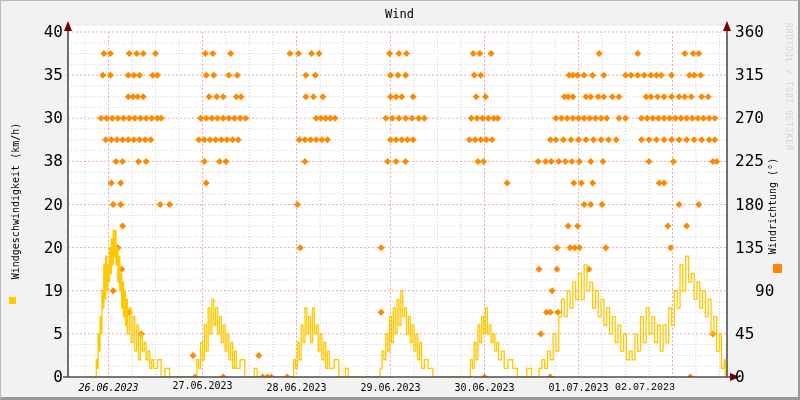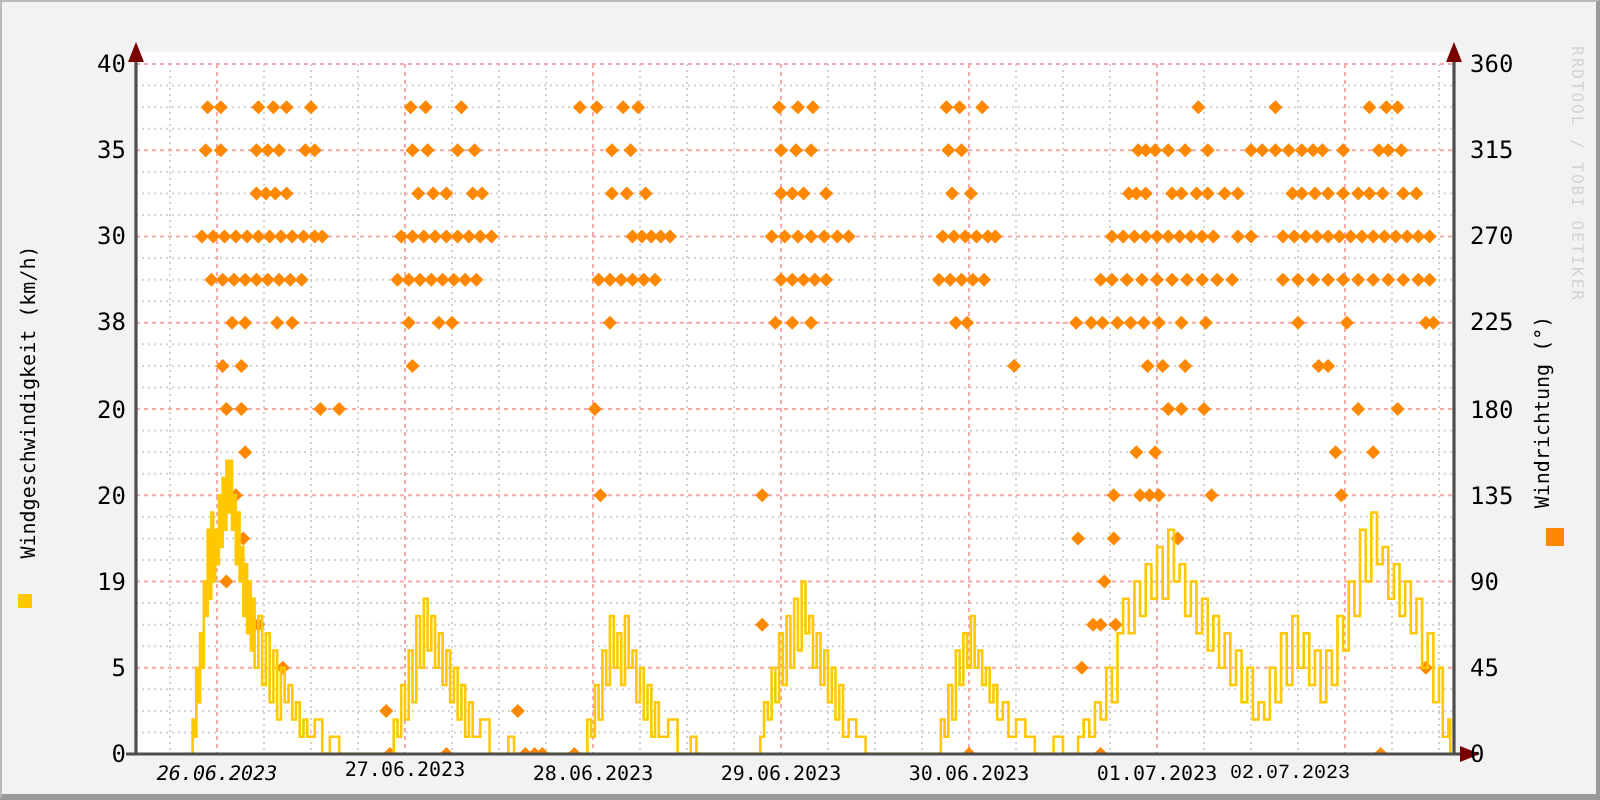--- a/index.html
+++ b/index.html
@@ -22,21 +22,21 @@
     position:absolute;font-size:10px;color:#000;white-space:nowrap;
   }
   .ylabel-left{left:14px;top:200px;transform:translate(-50%,-50%) rotate(-90deg);}
   .ylabel-right{left:771px;top:205px;transform:translate(-50%,-50%) rotate(-90deg);}
   .watermark{
     position:absolute;left:783px;top:22px;
     writing-mode:vertical-rl;
     font-size:8px;letter-spacing:1px;color:#d4d4d4;white-space:nowrap;
   }
   .tick-label{
-    position:absolute;font-size:12px;color:#000;line-height:12px;white-space:nowrap;
+    position:absolute;font-size:16px;color:#000;line-height:12px;white-space:nowrap;
   }
   .tick-left{width:34px;text-align:right;}
   .tick-right{text-align:left;}
   .date-label{
     position:absolute;font-size:10px;color:#000;width:90px;text-align:center;white-space:nowrap;
   }
   .legend-swatch{position:absolute;}
   .legend-speed{left:8px;top:296px;width:7px;height:7px;background:#ffc800;}
   .legend-direction{left:772px;top:263px;width:9px;height:9px;background:#ff8800;}
 </style>
@@ -421,38 +421,39 @@
         <line x1="67" y1="376" x2="67" y2="26"></line>
         <line x1="726" y1="376" x2="726" y2="26"></line>
         <line x1="62" y1="376" x2="732" y2="376"></line>
       </g>
       <g fill="#7a0000">
         <path d="M67,20 L63,30 L71,30 Z"></path>
         <path d="M726,20 L722,30 L730,30 Z"></path>
         <path d="M739,376 L729,372 L729,380 Z"></path>
       </g>
     </svg>
+  <div class="chart-title">Wind</div>
   <div class="ylabel ylabel-left">Windgeschwindigkeit (km/h)</div>
   <div class="ylabel ylabel-right">Windrichtung (°)</div>
   <div class="watermark">RRDTOOL / TOBI OETIKER</div>
   <div class="legend-swatch legend-speed"></div>
   <div class="legend-swatch legend-direction"></div>
   <div id="tick-layer">
       <div class="tick-label tick-left" style="left: 28px; top: 370px;">0</div>
       <div class="tick-label tick-left" style="left: 28px; top: 326.875px;">5</div>
       <div class="tick-label tick-left" style="left: 28px; top: 283.75px;">19</div>
       <div class="tick-label tick-left" style="left: 28px; top: 240.625px;">20</div>
       <div class="tick-label tick-left" style="left: 28px; top: 197.5px;">20</div>
       <div class="tick-label tick-left" style="left: 28px; top: 154.375px;">38</div>
       <div class="tick-label tick-left" style="left: 28px; top: 111.25px;">30</div>
       <div class="tick-label tick-left" style="left: 28px; top: 68.125px;">35</div>
       <div class="tick-label tick-left" style="left: 28px; top: 25px;">40</div>
       <div class="tick-label tick-right" style="left: 734px; top: 370px;">0</div>
       <div class="tick-label tick-right" style="left: 734px; top: 326.875px;">45</div>
-      <div class="tick-label tick-right" style="left: 734px; top: 283.75px;">90</div>
+      <div class="tick-label tick-right" style="left: 754px; top: 283.75px;">90</div>
       <div class="tick-label tick-right" style="left: 734px; top: 240.625px;">135</div>
       <div class="tick-label tick-right" style="left: 734px; top: 197.5px;">180</div>
       <div class="tick-label tick-right" style="left: 734px; top: 154.375px;">225</div>
       <div class="tick-label tick-right" style="left: 734px; top: 111.25px;">270</div>
       <div class="tick-label tick-right" style="left: 734px; top: 68.125px;">315</div>
       <div class="tick-label tick-right" style="left: 734px; top: 25px;">360</div>
       <div class="date-label" style="left: 62.5px; top: 381px; font-style: italic;">26.06.2023</div>
       <div class="date-label" style="left: 156.5px; top: 379px;">27.06.2023</div>
       <div class="date-label" style="left: 250.5px; top: 381px;">28.06.2023</div>
       <div class="date-label" style="left: 344.5px; top: 381px;">29.06.2023</div>

